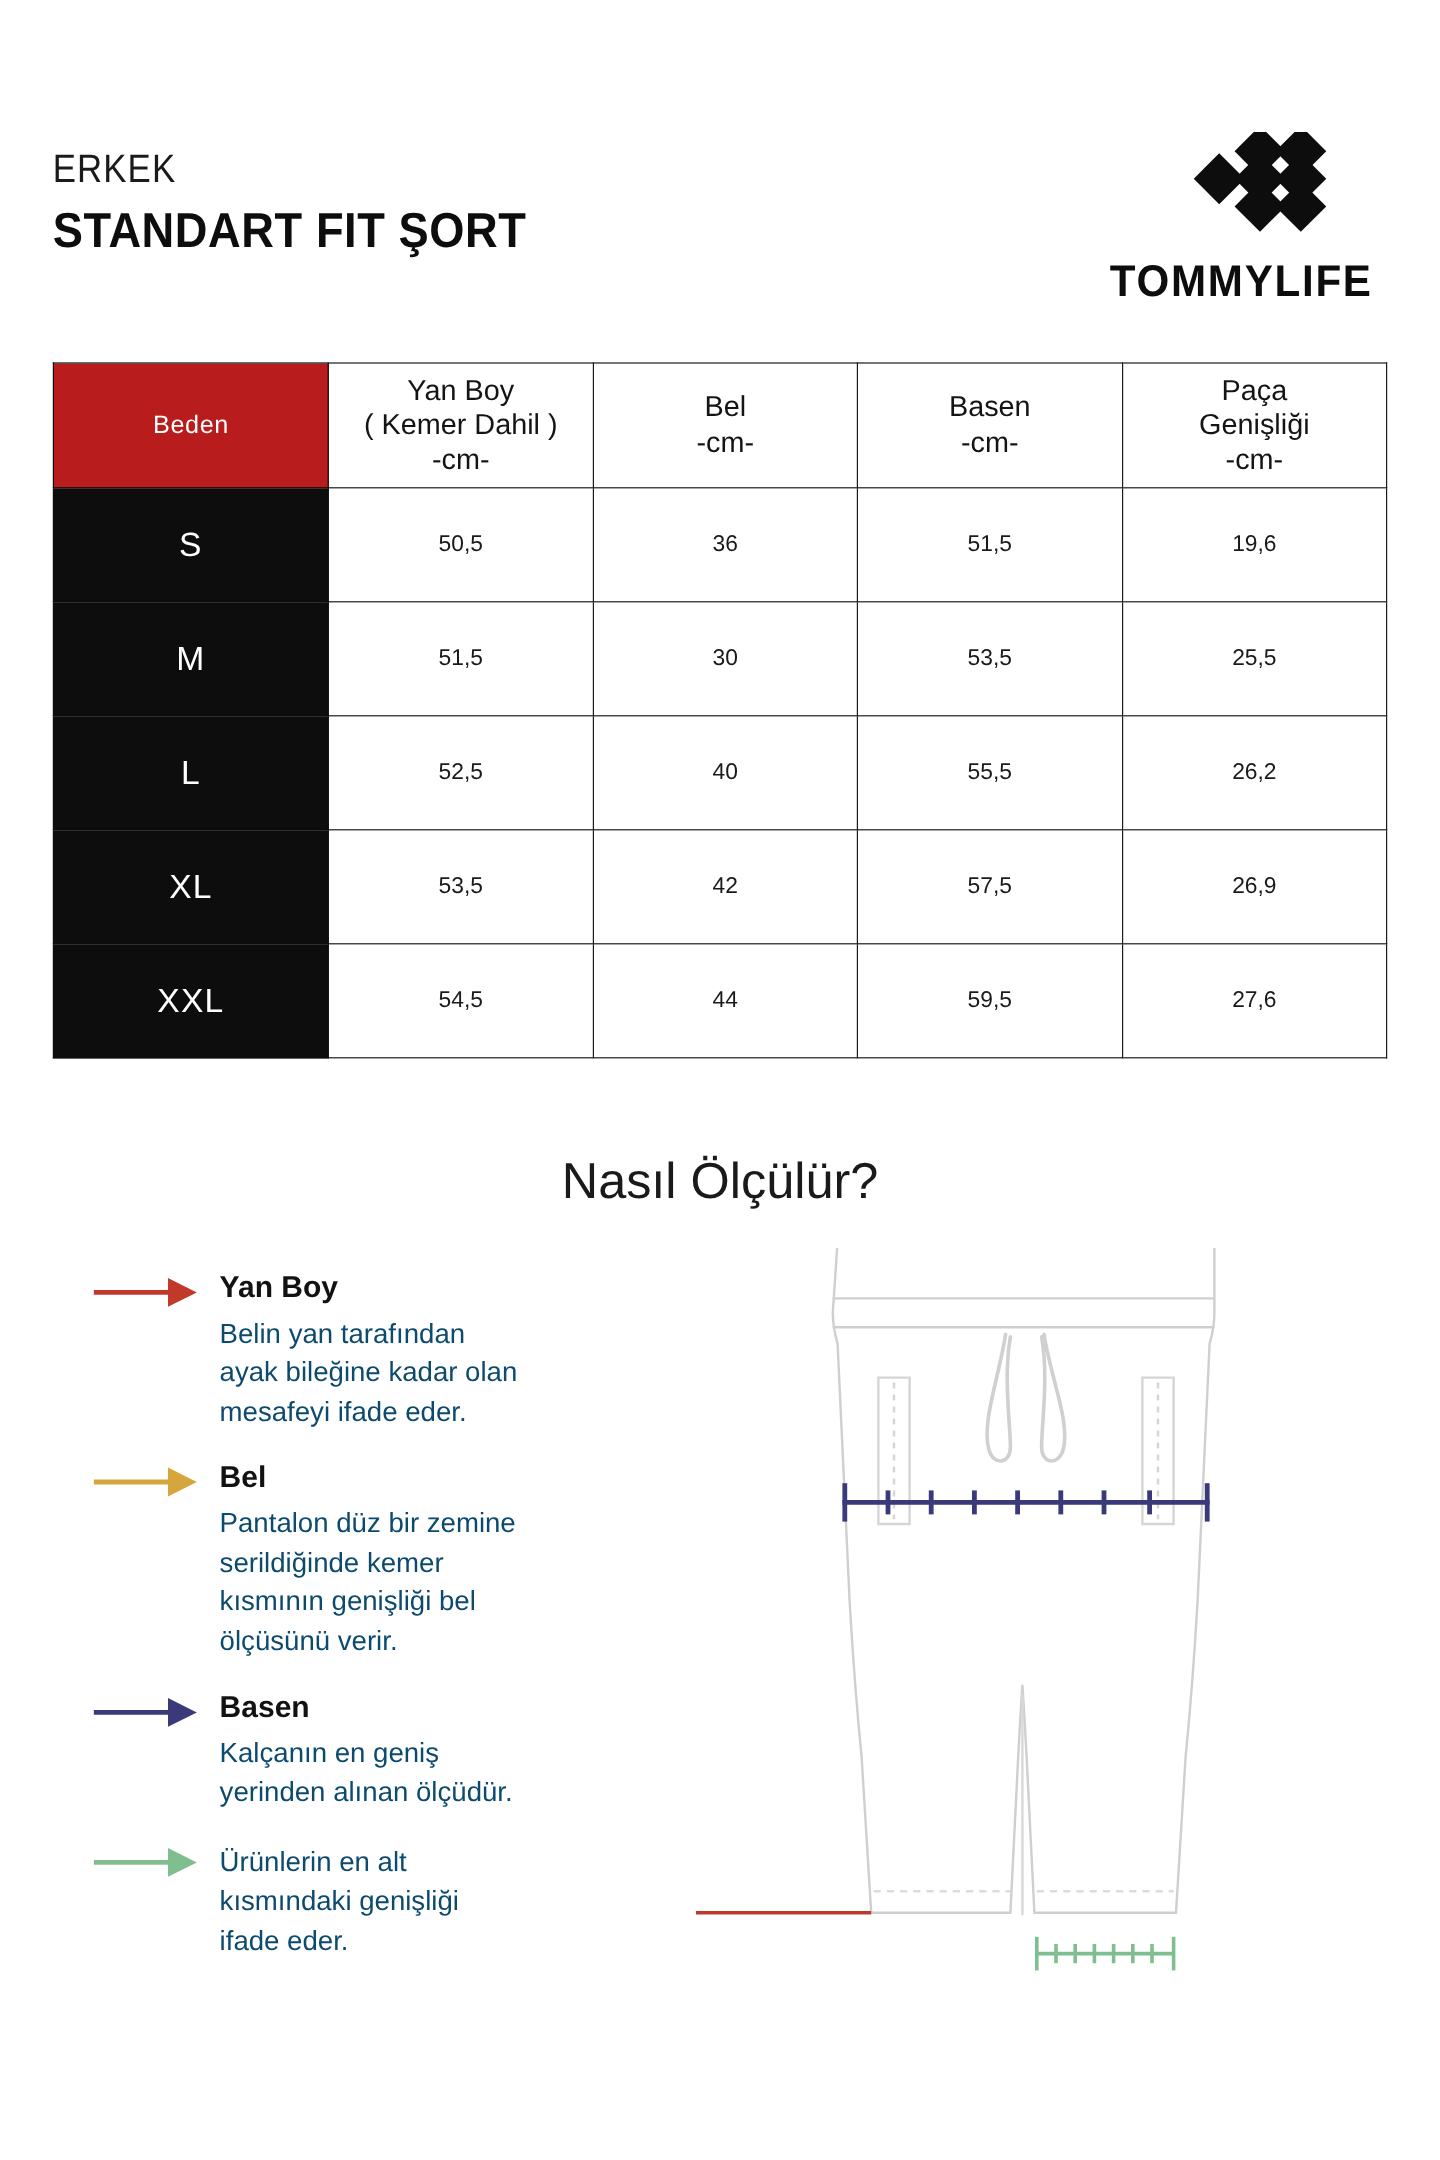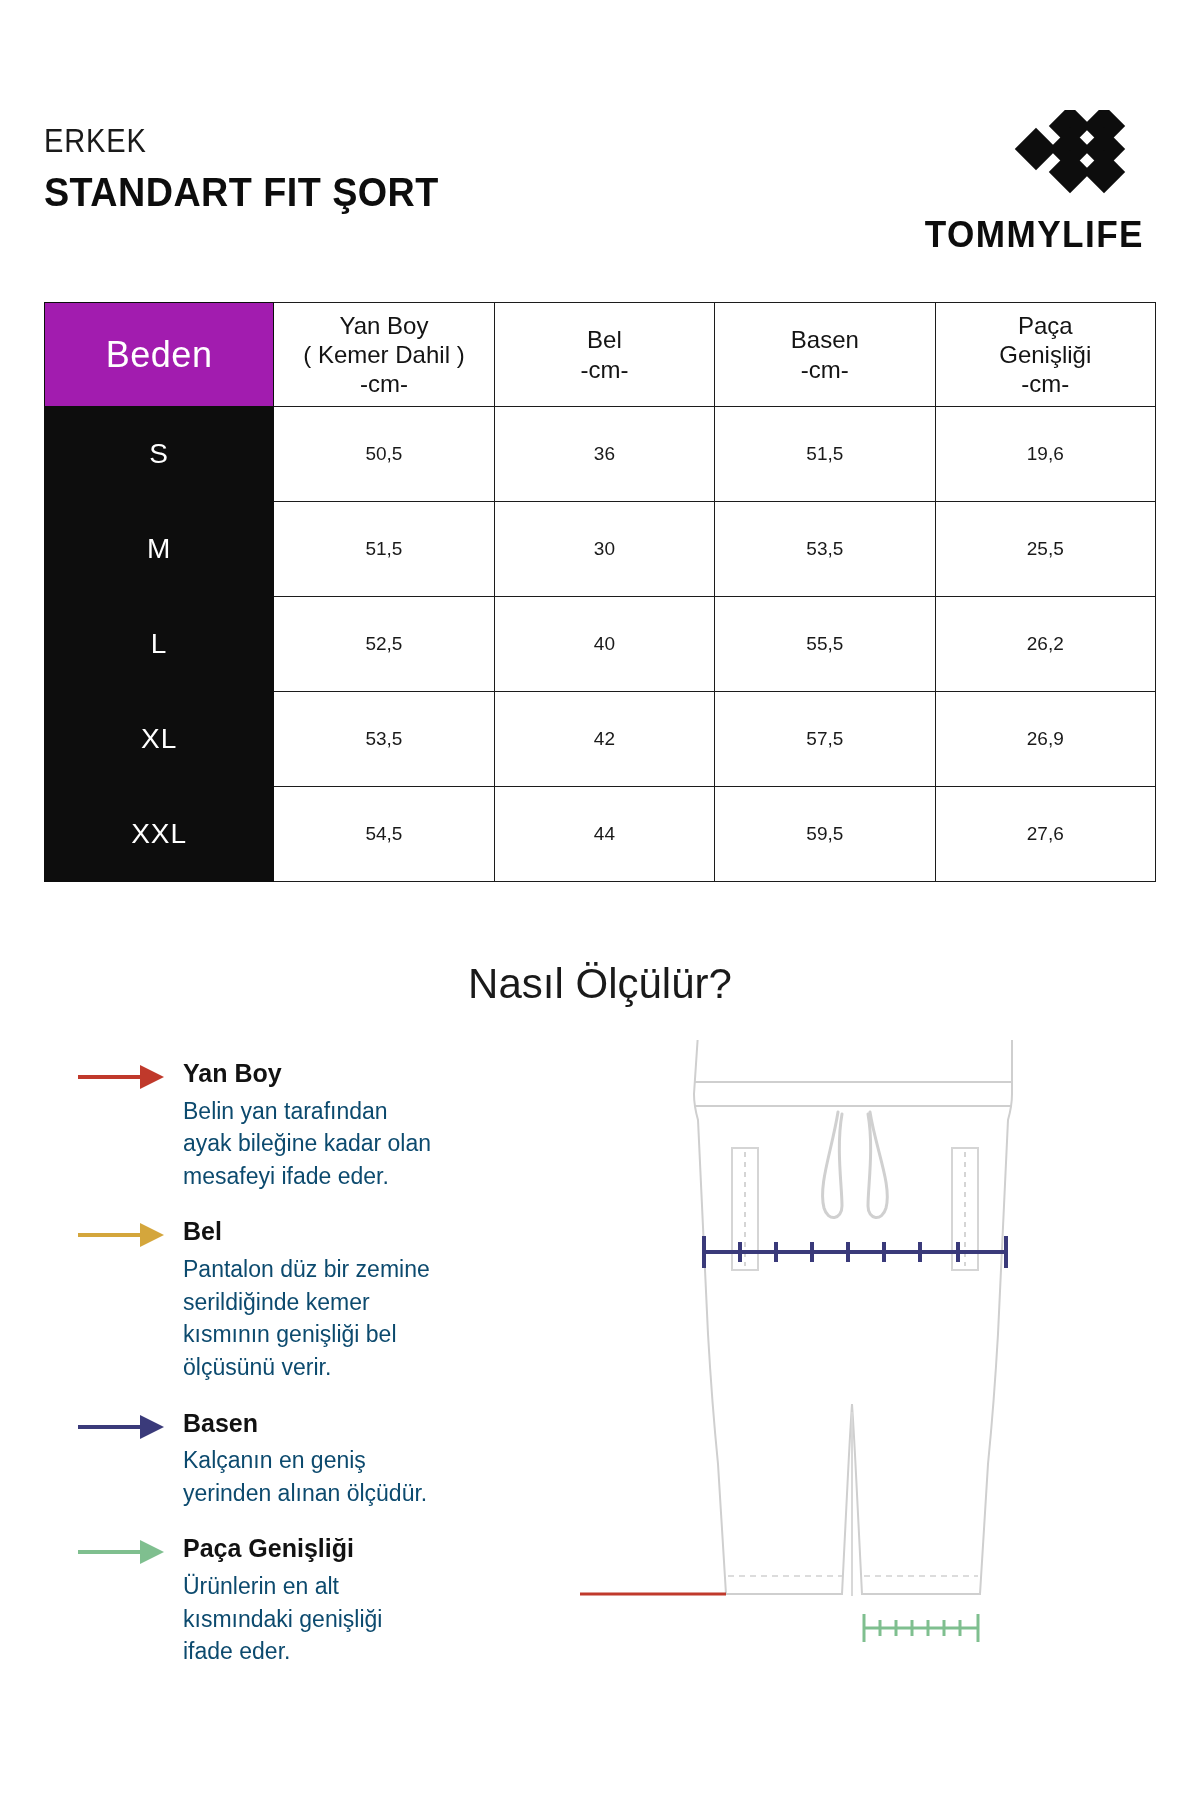--- a/index.html
+++ b/index.html
@@ -41,21 +41,21 @@
     font-weight: 700;
     letter-spacing: 0.5px;
     margin-top: 9px;
     color: #0d0d0d;
     font-family: "Liberation Sans", sans-serif;
     transform: scaleX(0.92);
     transform-origin: left center;
   }
 
   .brand {
-    text-align: right;
+    text-align: center;
     padding-right: 6px;
   }
   .brand-mark {
     display: block;
     margin: 0 auto 14px auto;
   }
   .brand-name {
     font-size: 37px;
     font-weight: 700;
     letter-spacing: 1.5px;
@@ -83,24 +83,24 @@
   }
   thead th {
     height: 104px;
     font-size: 24px;
     line-height: 1.22;
     color: #141414;
     font-weight: 400;
     padding: 4px 2px;
   }
   thead th.dark-head {
-    background: #a21caf;
+    background: #b91c1c;
     color: #ffffff;
     border-color: #0d0d0d;
-    font-size: 36px;
+    font-size: 21px;
     letter-spacing: 0.5px;
   }
   tbody td {
     height: 95px;
     font-size: 19px;
     color: #1a1a1a;
   }
   tbody td.size-cell {
     background: #0d0d0d;
     color: #ffffff;
@@ -299,21 +299,20 @@
       <div class="legend-desc">Kalçanın en geniş yerinden alınan ölçüdür.</div>
     </div>
 
     <div class="legend-item">
       <span class="legend-marker">
         <svg width="95" height="26" viewBox="0 0 95 26">
           <line x1="0" y1="13" x2="62" y2="13" stroke="#7fbf8f" stroke-width="4"></line>
           <polygon points="62,1 86,13 62,25" fill="#7fbf8f"></polygon>
         </svg>
       </span>
-      <div class="legend-name">Paça Genişliği</div>
       <div class="legend-desc">Ürünlerin en alt kısmındaki genişliği ifade eder.</div>
     </div>
 
   </div>
 
   <div class="diagram">
     <svg width="560" height="680" viewBox="0 0 560 680">
 
       <g fill="#ffffff" stroke="#cfcfcf" stroke-width="2">
         <path d="M118 0 L432 0 L432 60 Q432 72 428 86 L418 300 Q414 370 408 430 L400 560 L282 560 L276 440 Q274 400 272 370 Q270 400 268 440 L262 560 L146 560 L138 430 Q132 370 128 300 L118 86 Q114 72 114 60 Z" transform="translate(0,-6)"></path>

